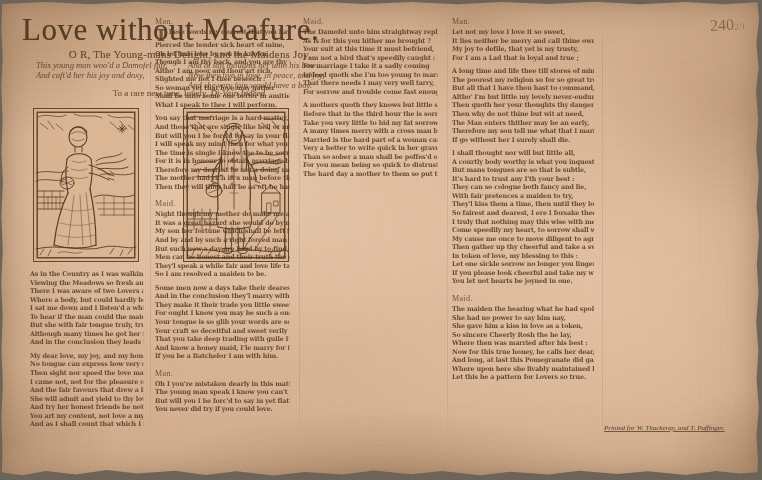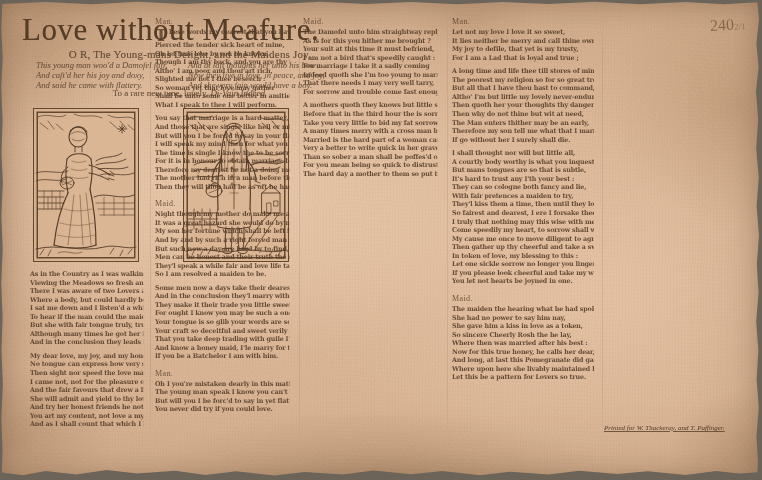--- a/index.html
+++ b/index.html
@@ -277,21 +277,20 @@
     <div class="rule" id="r3"></div>
     <div class="rule" id="r4"></div>
 
     <div class="title ink">Love without Meafure.</div>
 
     <div class="subtitle ink">O R, The Young-mans Delight, and the Maidens Joy.</div>
 
     <div class="verse-head left ink">
         <div>This young man woo'd a Damofel fair,</div>
         <div>And caft'd her his joy  and doxy,</div>
-        <div>And said he came with flattery.</div>
       </div>
     <div class="verse-head right ink">
         <div>And at laft thoughts her unto his bow :</div>
         <div>Now they live in love, in peace,  and joy,</div>
         <div>And she very fain would have a boy.</div>
       </div>
 
     <div class="tune-line ink">
       <span>To a rare new tune, lovely,</span>
       <i>Di-Vain Indeed.</i>

